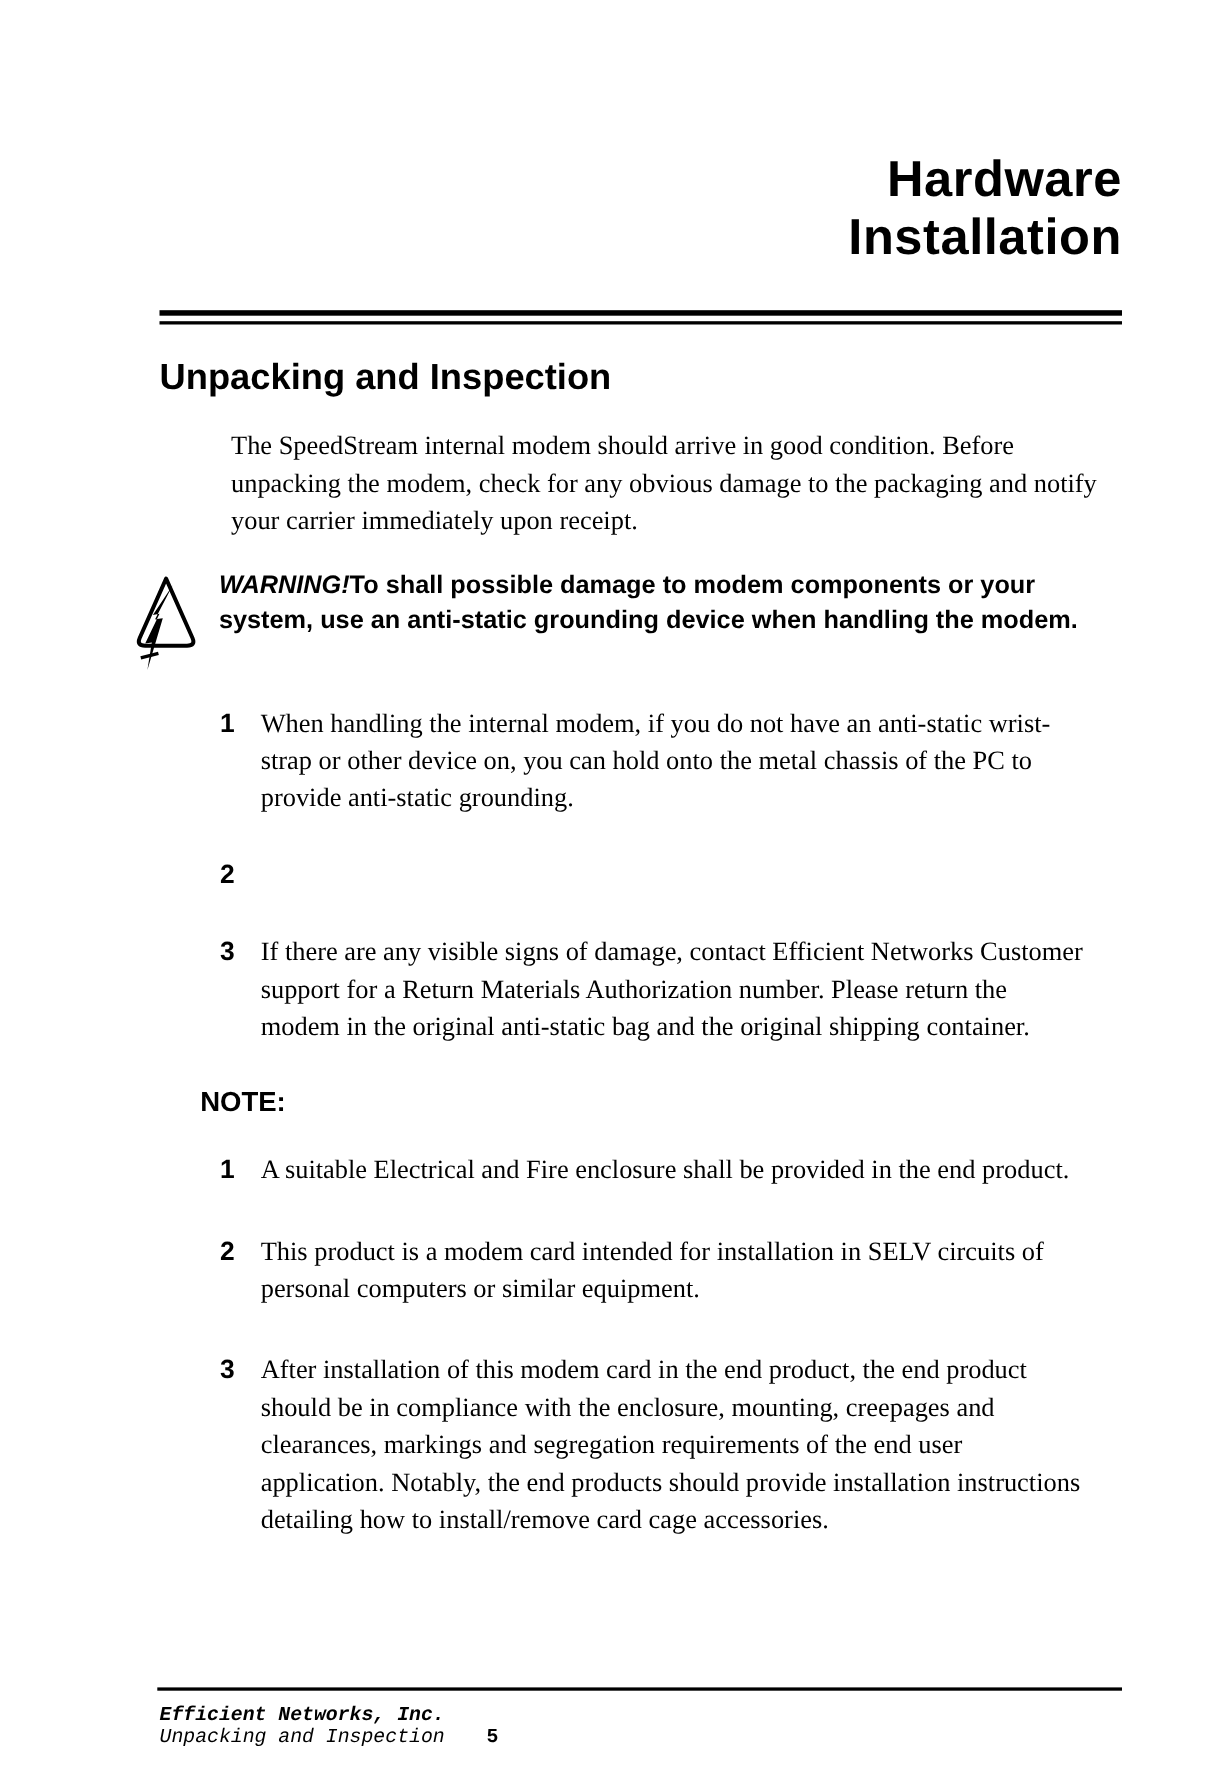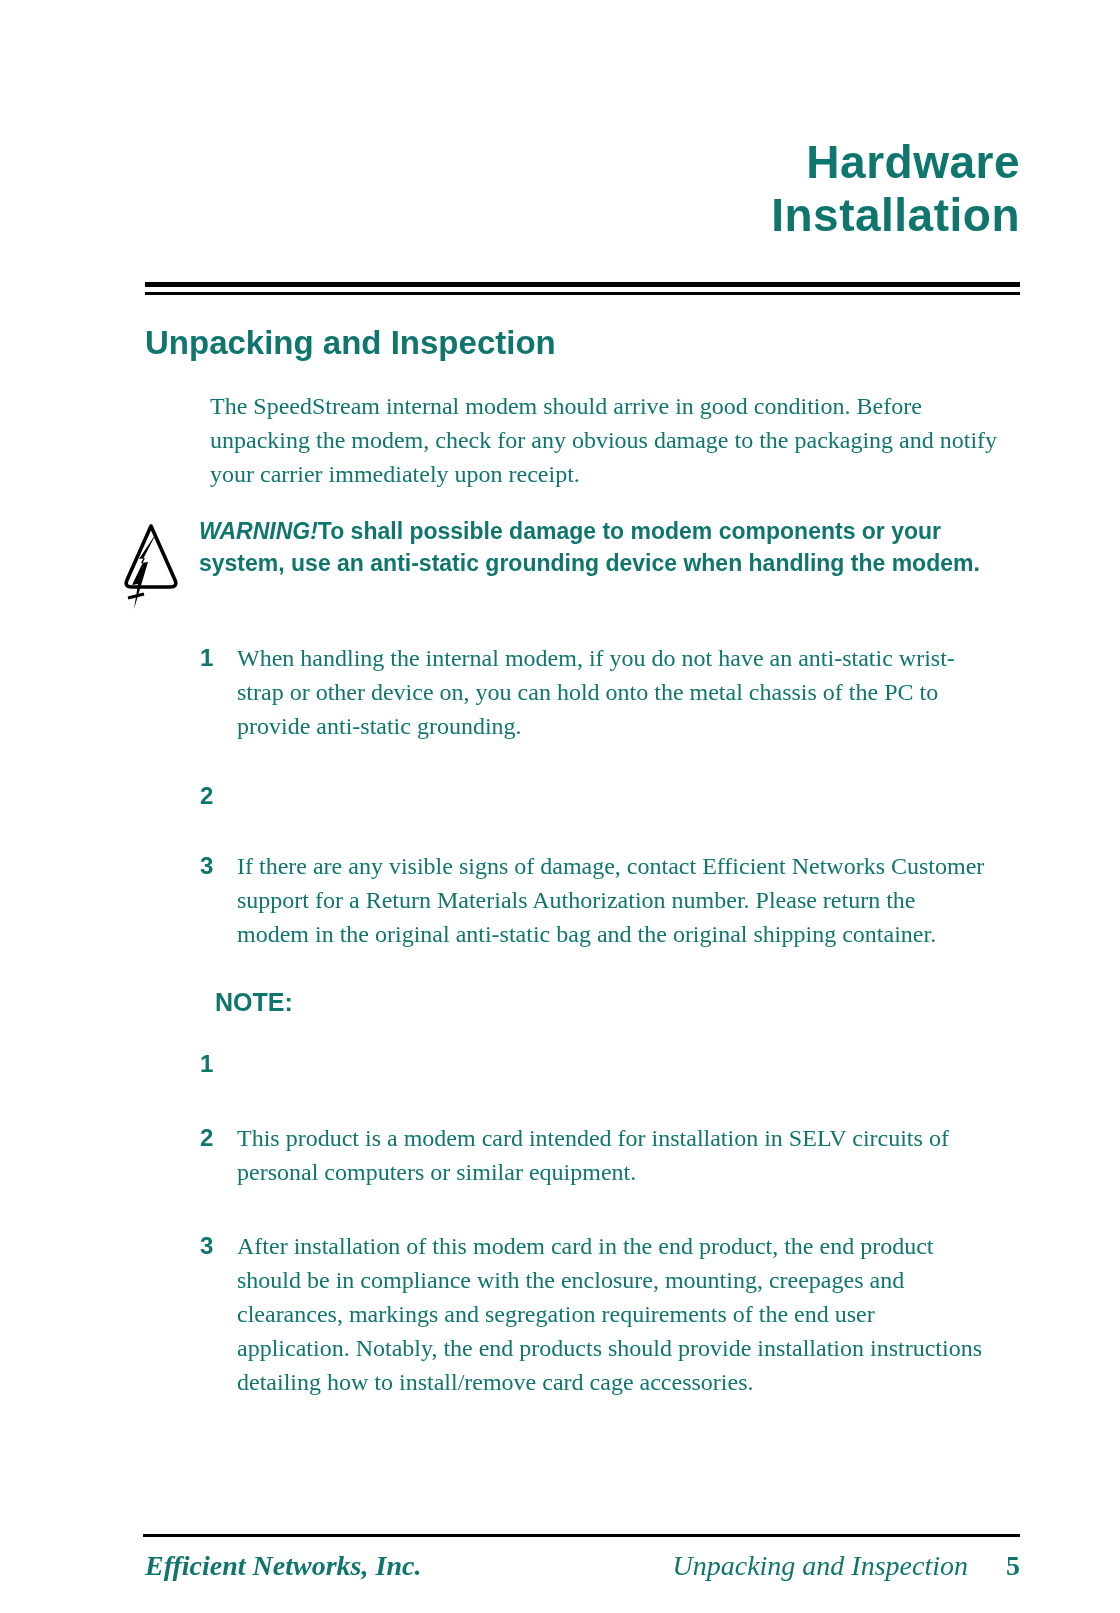--- a/index.html
+++ b/index.html
@@ -3,21 +3,21 @@
 <meta charset="utf-8">
 <style>
   * { margin: 0; padding: 0; box-sizing: border-box; }
   html, body { background: #e8e8e8; }
   .page {
     position: relative;
     width: 1120px;
     height: 1613px;
     margin: 0 auto;
     background: #ffffff;
-    color: #0f766e;
+    color: #000000;
     overflow: hidden;
     font-family: "Liberation Serif", serif;
   }
   .content {
     margin-left: 145px;
     width: 875px;
   }
   
   .doc-title {
     padding-top: 136px;
@@ -79,21 +79,21 @@
     line-height: 34px;
   }
   .list-item .item-text {
     width: 752px;
     font-size: 24px;
     line-height: 34px;
   }
   
   .note-label {
     margin-top: 26px;
-    margin-left: 70px;
+    margin-left: 37px;
     font-family: "Liberation Sans", sans-serif;
     font-weight: bold;
     font-size: 25px;
     line-height: 30px;
   }
   .notes { margin-top: 30px; }
   .notes .list-item { margin-bottom: 40px; }
   
   .footer-rule {
     position: absolute;
@@ -104,22 +104,23 @@
     background: #000;
   }
   .footer {
     position: absolute;
     left: 145px;
     top: 1550px;
     width: 875px;
     display: flex;
     justify-content: space-between;
     align-items: baseline;
-    font-family: Liberation Serif, serif;
-    font-size: 28px;
+    font-family: Liberation Mono, monospace;
+    font-size: 18px;
+    flex-direction: column;
   }
   .footer .footer-left  { font-weight: bold; font-style: italic; }
   .footer .footer-right { display: flex; align-items: baseline; gap: 38px; }
   .footer .footer-section { font-style: italic; }
   .footer .footer-page { font-weight: bold; }
   .esd-svg { display: block; }
 </style>
 </head>
 <body>
 
@@ -165,20 +166,21 @@
         <div class="num">3</div>
         <div class="item-text">If there are any visible signs of damage, contact Efficient Networks Customer support for a Return Materials Authorization number. Please return the modem in the original anti-static bag and the original shipping container.</div>
       </div>
     </div>
 
     <div class="note-label">NOTE:</div>
 
     <div class="list notes">
       <div class="list-item">
         <div class="num">1</div>
+        <div class="item-text">A suitable Electrical and Fire enclosure shall be provided in the end product.</div>
       </div>
       <div class="list-item">
         <div class="num">2</div>
         <div class="item-text">This product is a modem card intended for installation in SELV circuits of personal computers or similar equipment.</div>
       </div>
       <div class="list-item">
         <div class="num">3</div>
         <div class="item-text">After installation of this modem card in the end product, the end product should be in compliance with the enclosure, mounting, creepages and clearances, markings and segregation requirements of the end user application. Notably, the end products should provide installation instructions detailing how to install/remove card cage accessories.</div>
       </div>
     </div>

